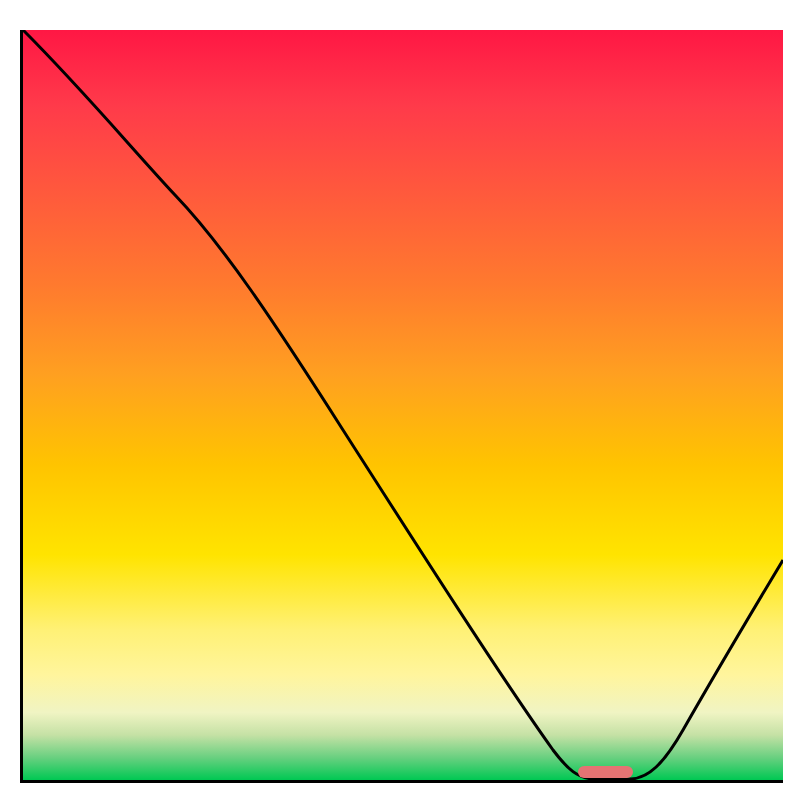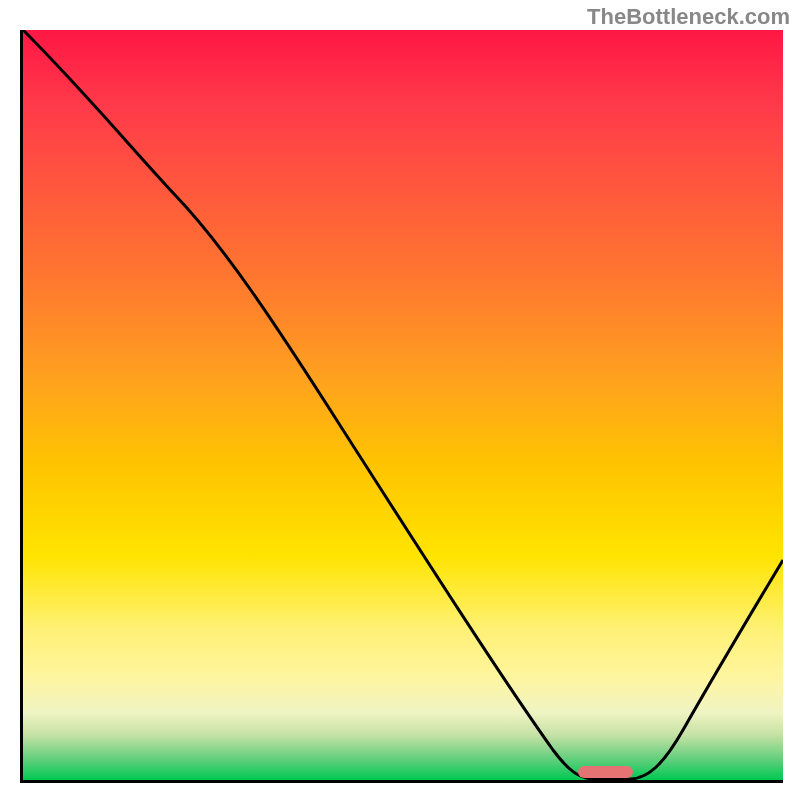--- a/index.html
+++ b/index.html
@@ -70,21 +70,20 @@
     top: 0;
     width: 100%;
     height: 100%;
     z-index: 2;
   }
 </style>
 </head>
 <body>
 
 <div class="chart-container">
-  <div class="watermark">TheBottleneck.com</div>
   <div class="plot-area">
     <div class="gradient-bg"></div>
     <svg class="curve" viewBox="0 0 760 750" preserveAspectRatio="none">
       <path d="M 0 0
                C 60 60, 110 120, 152 165
                C 200 215, 250 290, 320 400
                C 400 525, 480 650, 530 720
                C 545 740, 555 748, 570 749
                L 608 749
                C 625 748, 640 735, 660 700

